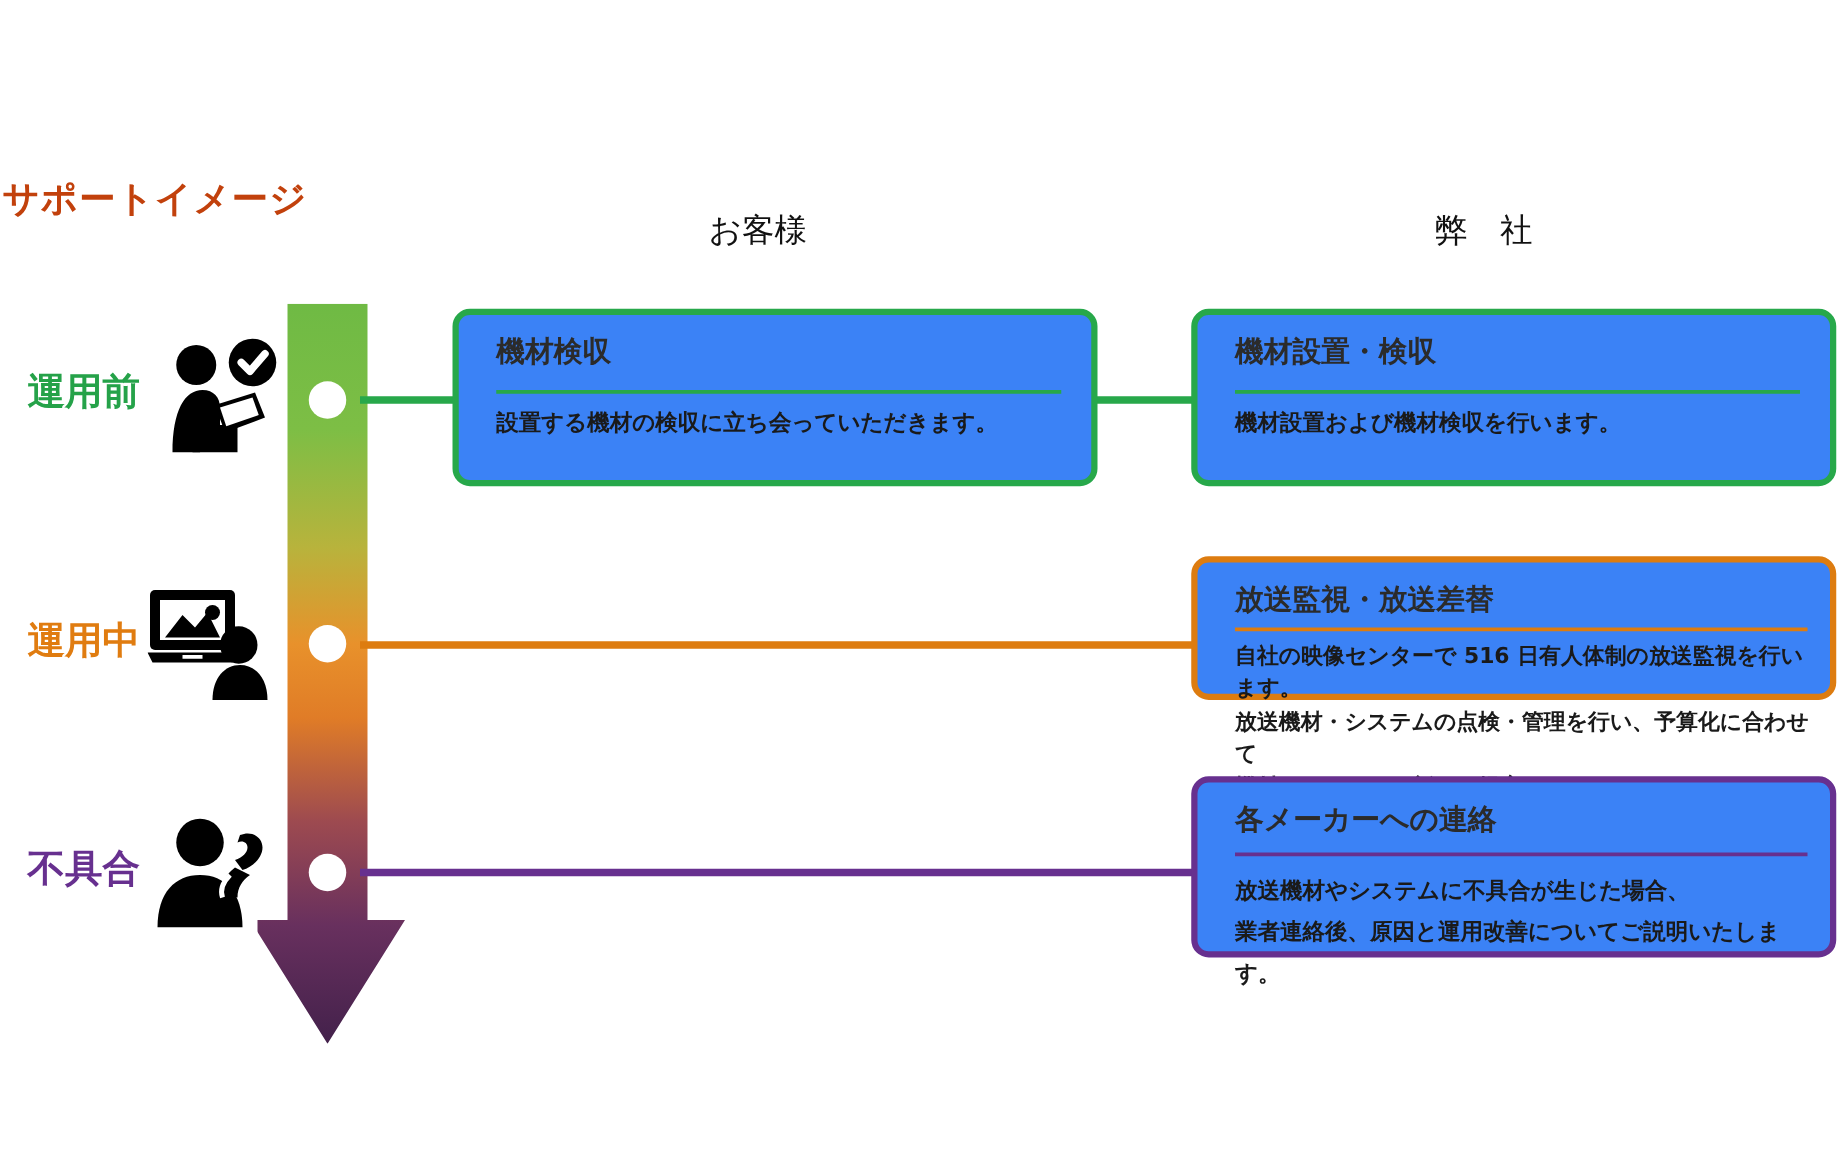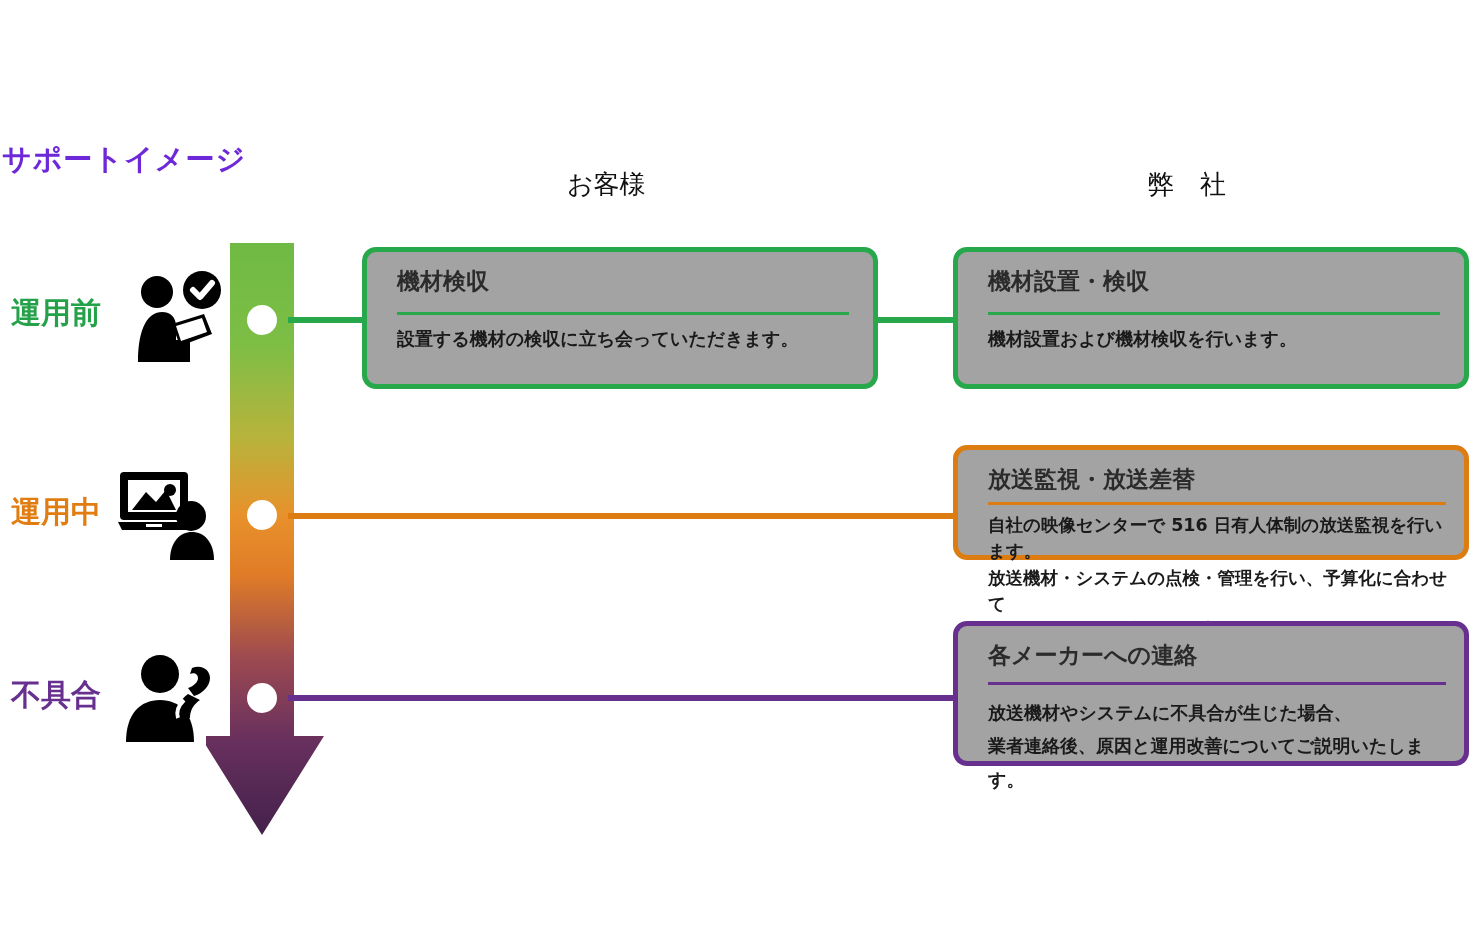--- a/index.html
+++ b/index.html
@@ -6,34 +6,34 @@
   body{
     width:1474px;height:941px;background:#ffffff;
     font-family:"DejaVu Sans","Liberation Sans",sans-serif;
     position:relative;overflow:hidden;
   }
   .stage{position:absolute;left:0;top:0;width:1474px;height:941px;}
 
   
   #page-title{
     position:absolute;left:2px;top:140px;
-    font-size:29px;font-weight:700;color:#6d28d9;letter-spacing:1px;
+    font-size:29px;font-weight:700;color:#c2410c;letter-spacing:1px;
     white-space:nowrap;
   }
   .col-head{
     position:absolute;top:167px;
     font-size:26px;font-weight:400;color:#111111;
     white-space:nowrap;
   }
   #head-customer{left:567px;}
   #head-company{left:1148px;}
 
   
   .stage-label{
-    position:absolute;left:0px;width:112px;text-align:center;
+    position:absolute;left:0px;width:112px;text-align:right;
     font-size:30px;font-weight:700;white-space:nowrap;
   }
   #label-0{top:293px;color:#25A249;}
   #label-1{top:492px;color:#E07C10;}
   #label-2{top:675px;color:#67308F;}
 
   
   .picto{position:absolute;left:118px;width:108px;height:92px;}
   #picto-0{top:270px;}
   #picto-1{top:468px;}
@@ -48,21 +48,21 @@
 
   
   .connector{position:absolute;height:6px;}
   #connector-0a{left:288px;top:317px;width:78px;background:#27A84A;}
   #connector-0b{left:872px;top:317px;width:86px;background:#27A84A;}
   #connector-1{left:288px;top:513px;width:670px;background:#DD7C10;}
   #connector-2{left:288px;top:695px;width:670px;background:#67308F;}
 
   
   .card{
-    position:absolute;background:#a3a3a3;
+    position:absolute;background:#3b82f6;
     border-style:solid;border-width:5px;border-radius:14px;
     box-sizing:border-box;
   }
   .card-title{
     position:absolute;left:30px;top:14px;
     font-size:23px;font-weight:700;color:#2b2b2b;white-space:nowrap;
   }
   .card-rule{
     position:absolute;left:30px;height:3px;
   }

